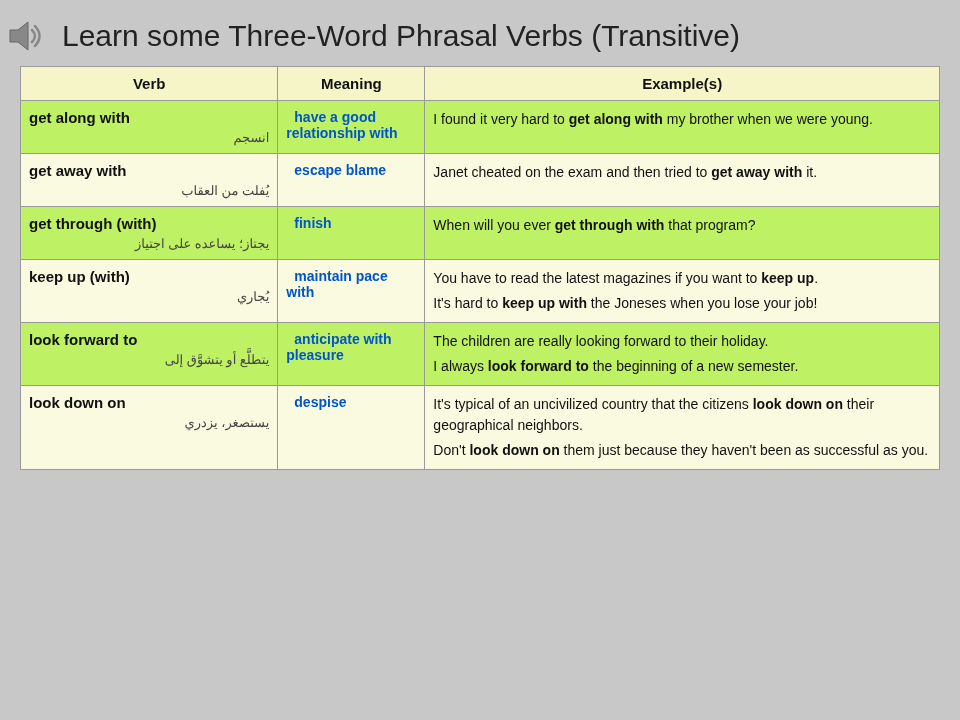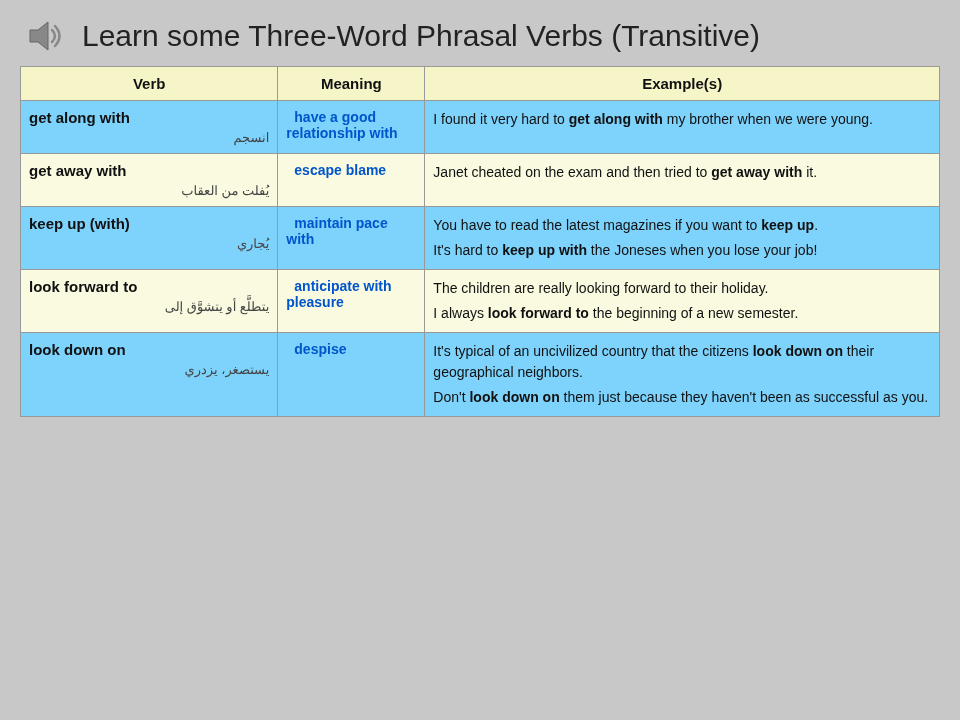--- a/index.html
+++ b/index.html
@@ -13,21 +13,21 @@
       align-items: center;
       justify-content: flex-start;
       font-family: Arial, sans-serif;
       overflow: hidden;
     }
 
     .header-area {
       width: 100%;
       display: flex;
       align-items: center;
-      padding: 14px 20px 8px 24px;
+      padding: 14px 20px 8px 4px;
       gap: 14px;
     }
 
     .speaker-icon {
       width: 44px;
       height: 44px;
       flex-shrink: 0;
     }
 
     .page-title {
@@ -53,21 +53,21 @@
       text-align: center;
       color: #111;
     }
 
     tbody tr td {
       border: 1px solid #999;
       padding: 8px 8px;
       vertical-align: top;
       font-size: 14px;
       color: #111;
-      background: #7dd3fc;
+      background: #bef264;
     }
 
     tbody tr:nth-child(even) td {
       background: #fafae0;
     }
 
     .col-verb {
       width: 28%;
     }
 
@@ -153,20 +153,32 @@
           </td>
           <td class="col-meaning"><span class="meaning-text">escape blame</span></td>
           <td class="col-example">
             <div class="example-text">
               <p style="margin-bottom: 0px;">Janet cheated on the exam and then tried to <b>get away with</b> it.</p>
             </div>
           </td>
         </tr>
         <tr>
           <td class="col-verb">
+            <span class="verb-en">get through (with)</span>
+            <span class="verb-ar">يجتاز؛ يساعده على اجتياز</span>
+          </td>
+          <td class="col-meaning"><span class="meaning-text">finish</span></td>
+          <td class="col-example">
+            <div class="example-text">
+              <p style="margin-bottom: 0px;">When will you ever <b>get through with</b> that program?</p>
+            </div>
+          </td>
+        </tr>
+        <tr>
+          <td class="col-verb">
             <span class="verb-en">keep up (with)</span>
             <span class="verb-ar">يُجاري</span>
           </td>
           <td class="col-meaning"><span class="meaning-text">maintain pace with</span></td>
           <td class="col-example">
             <div class="example-text">
               <p style="margin-bottom: 4px;">You have to read the latest magazines if you want to <b>keep up</b>.</p>
               <p style="margin-bottom: 0px;">It's hard to <b>keep up with</b> the Joneses when you lose your job!</p>
             </div>
           </td>

